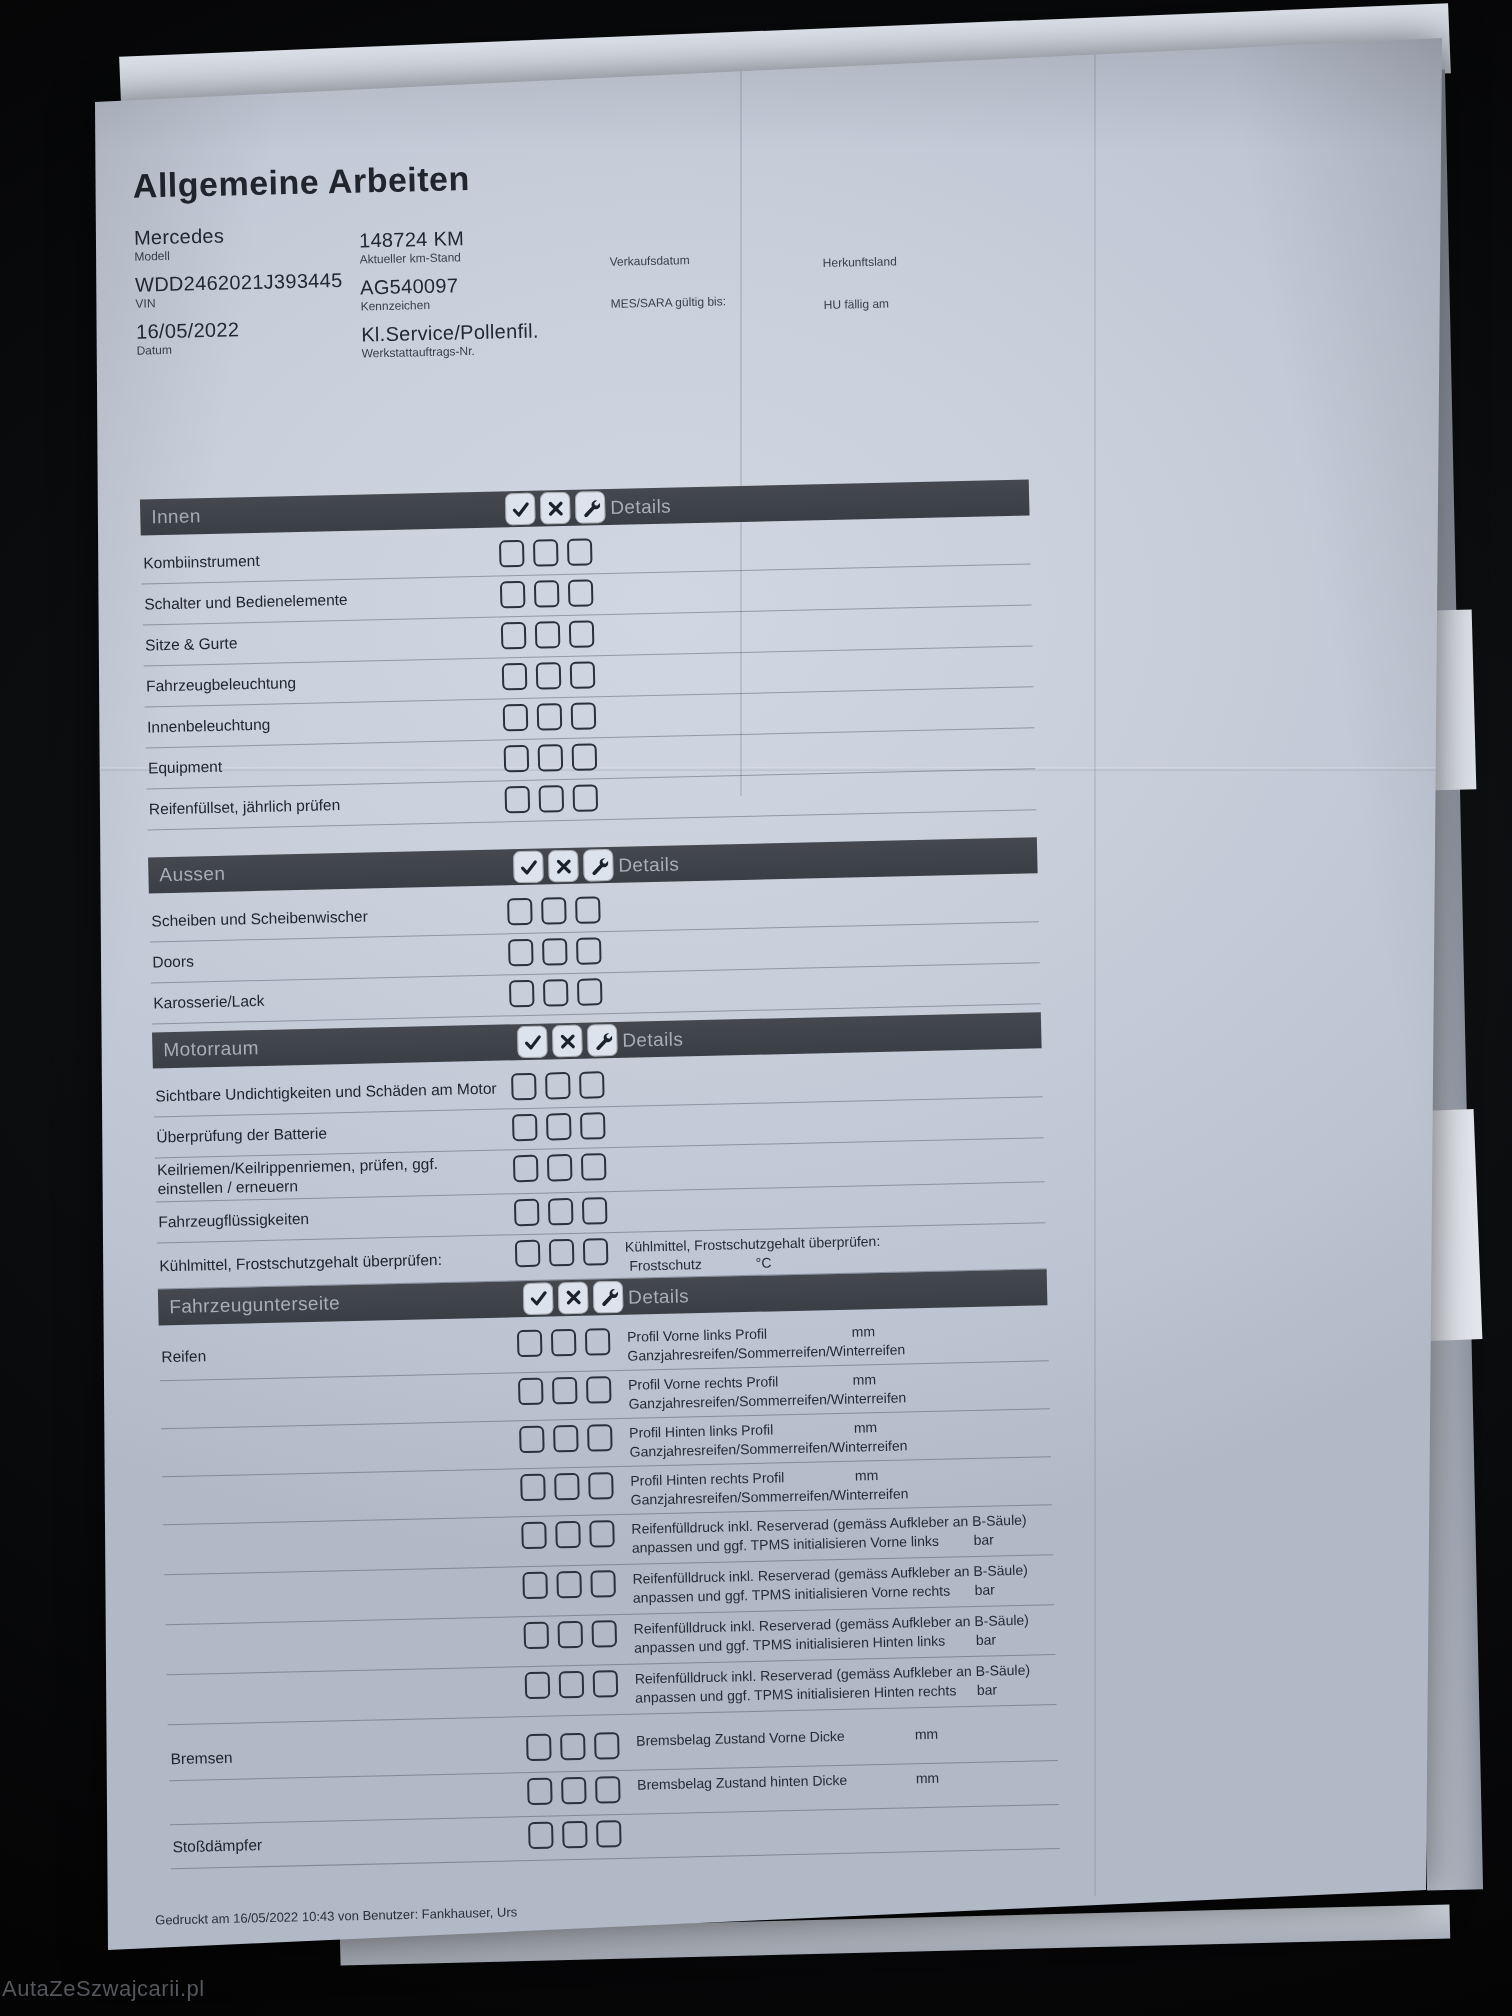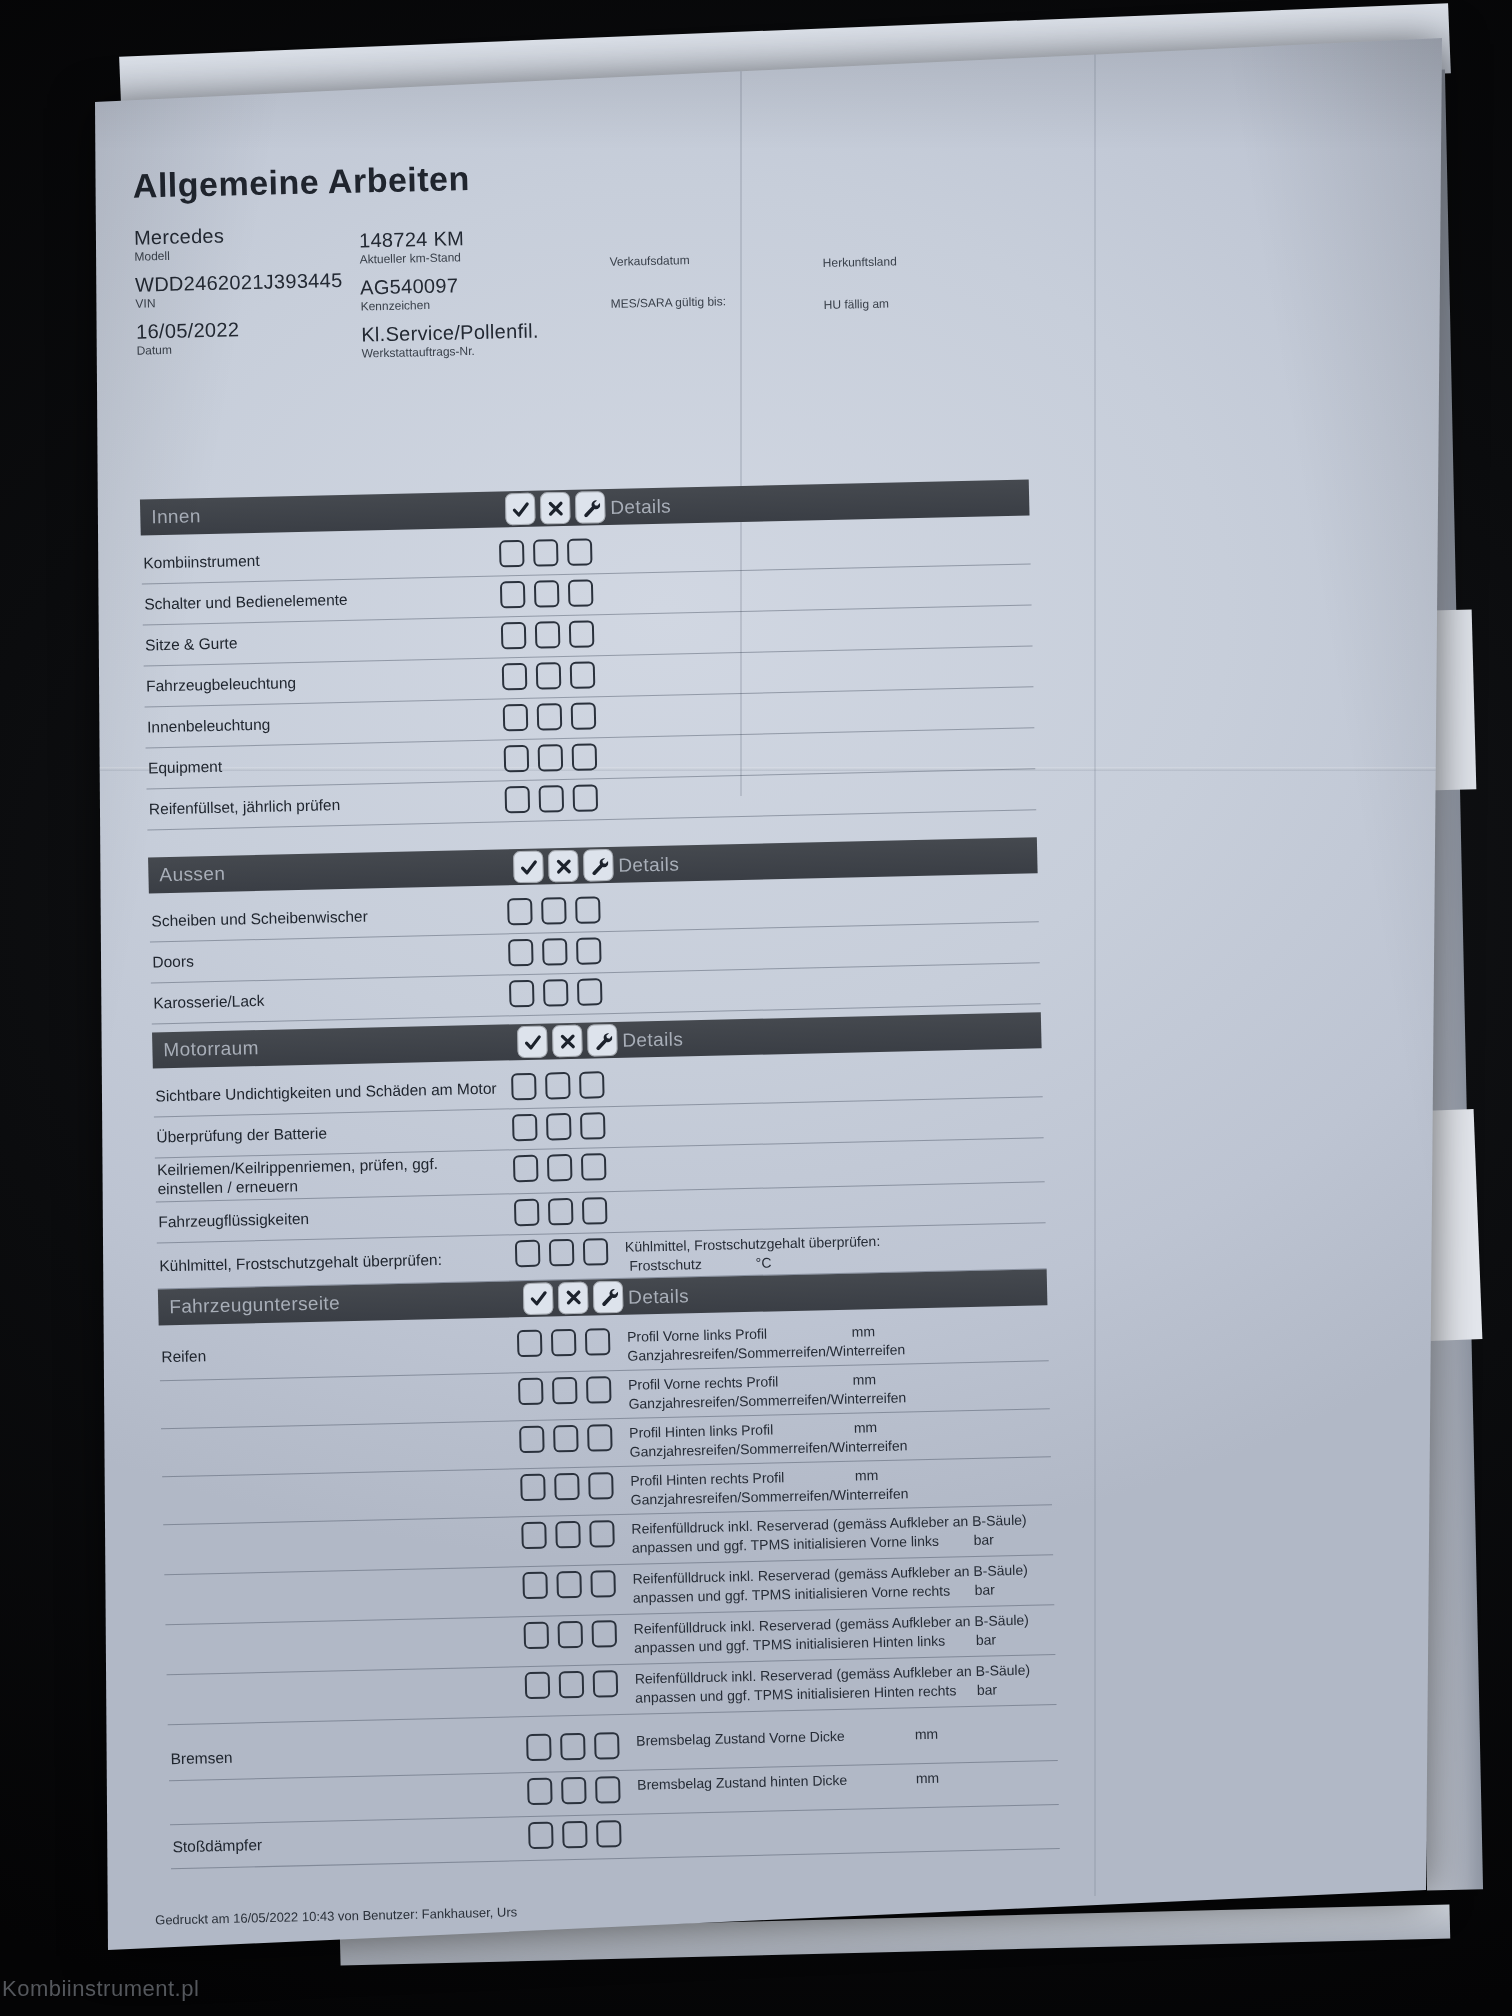--- a/index.html
+++ b/index.html
@@ -561,14 +561,14 @@
               </div>
             </section>
           </div>
         <div class="doc-footer">Gedruckt am 16/05/2022 10:43 von Benutzer: Fankhauser, Urs</div>
       </div>
 
       <div class="paper-shade"></div>
     </div>
   </div>
 
-  <div class="watermark">Kombiinstrument.pl</div>
+  <div class="watermark">AutaZeSzwajcarii.pl</div>
 </div>
 
 </body></html>

